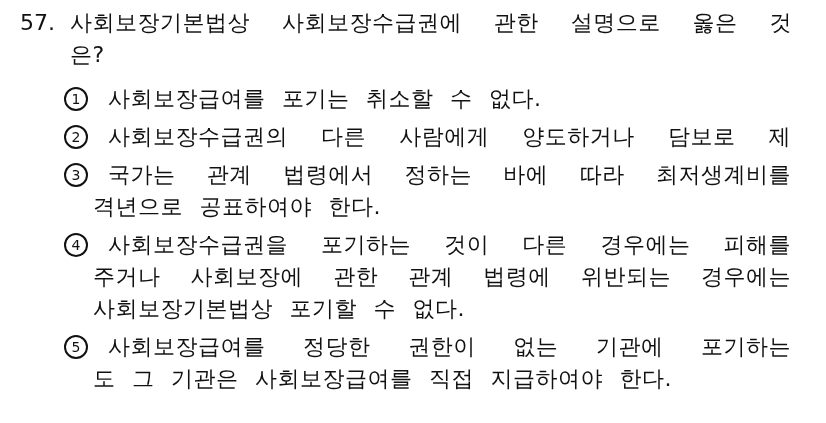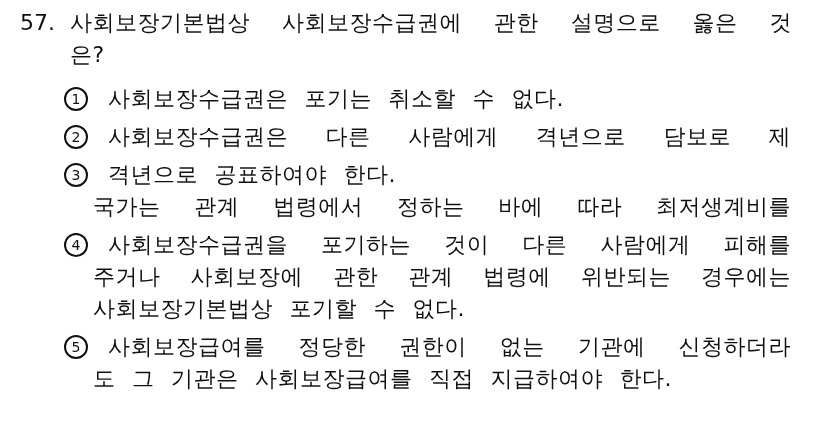--- a/index.html
+++ b/index.html
@@ -91,51 +91,51 @@
       <div class="line justify">사회보장기본법상 사회보장수급권에 관한 설명으로 옳은 것</div>
       <div class="line">은?</div>
     </div>
   </section>
 
   <section class="options">
 
     <div class="option">
       <span class="marker">1</span>
       <div class="lines">
-        <div class="line">사회보장수급권은 포기는 취소할 수 없다.</div>
+        <div class="line">사회보장급여를 포기는 취소할 수 없다.</div>
       </div>
     </div>
 
     <div class="option">
       <span class="marker">2</span>
       <div class="lines">
-        <div class="line justify">사회보장수급권은 다른 사람에게 격년으로 담보로 제</div>
+        <div class="line justify">사회보장수급권의 다른 사람에게 양도하거나 담보로 제</div>
       </div>
     </div>
 
     <div class="option">
       <span class="marker">3</span>
       <div class="lines">
+        <div class="line justify">국가는 관계 법령에서 정하는 바에 따라 최저생계비를</div>
         <div class="line">격년으로 공표하여야 한다.</div>
-        <div class="line justify">국가는 관계 법령에서 정하는 바에 따라 최저생계비를</div>
       </div>
     </div>
 
     <div class="option">
       <span class="marker">4</span>
       <div class="lines">
-        <div class="line justify">사회보장수급권을 포기하는 것이 다른 사람에게 피해를</div>
+        <div class="line justify">사회보장수급권을 포기하는 것이 다른 경우에는 피해를</div>
         <div class="line justify">주거나 사회보장에 관한 관계 법령에 위반되는 경우에는</div>
         <div class="line">사회보장기본법상 포기할 수 없다.</div>
       </div>
     </div>
 
     <div class="option">
       <span class="marker">5</span>
       <div class="lines">
-        <div class="line justify">사회보장급여를 정당한 권한이 없는 기관에 신청하더라</div>
+        <div class="line justify">사회보장급여를 정당한 권한이 없는 기관에 포기하는</div>
         <div class="line">도 그 기관은 사회보장급여를 직접 지급하여야 한다.</div>
       </div>
     </div>
 
   </section>
 
 </main>
 
 </body></html>

